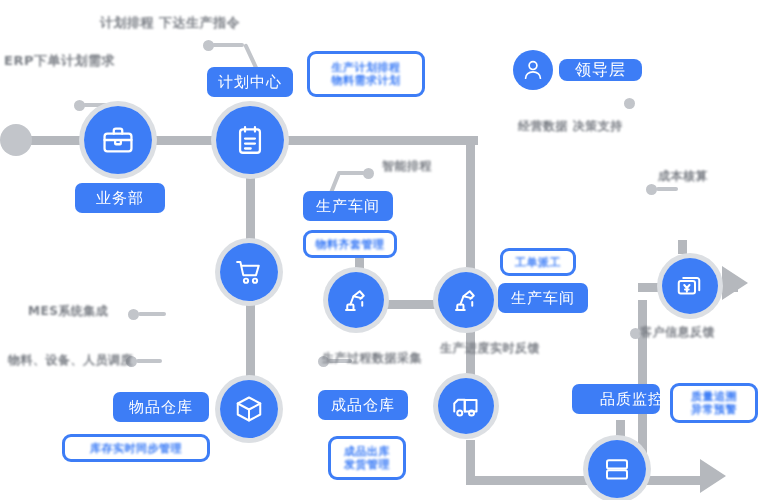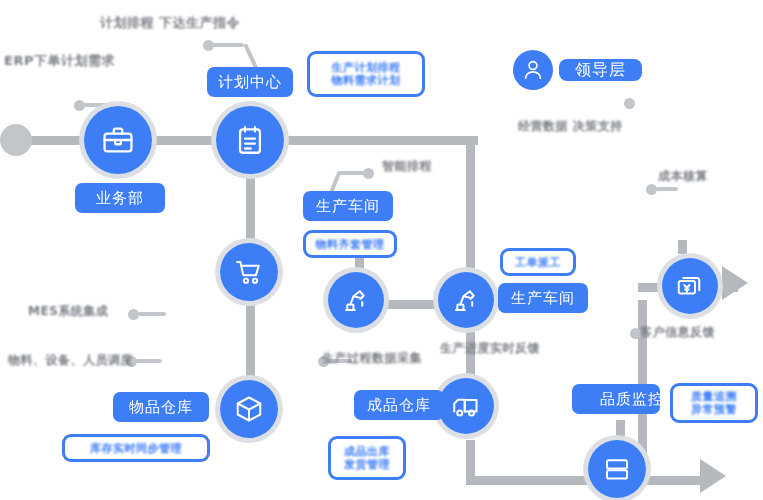--- a/index.html
+++ b/index.html
@@ -257,21 +257,21 @@
 
   <div class="pill" style="left:207px;top:67px;width:86px;">计划中心</div>
 
 
   <div class="pill" style="left:113px;top:392px;width:96px;">物品仓库</div>
 
   <div class="pill" style="left:303px;top:191px;width:90px;">生产车间</div>
 
   <div class="pill" style="left:498px;top:283px;width:90px;">生产车间</div>
 
-  <div class="pill" style="left:318px;top:390px;width:90px;margin-left:36px;">成品仓库</div>
+  <div class="pill" style="left:318px;top:390px;width:90px;">成品仓库</div>
 
 
   <div class="pill" style="left:572px;top:384px;width:88px;padding-left:44px;">品质监控</div>
 
   <div class="otag" style="left:307px;top:51px;width:118px;height:46px;">
     <span class="ln">生产计划排程</span>
     <span class="ln">物料需求计划</span>
   </div>
 
   <div class="otag" style="left:303px;top:230px;width:94px;height:28px;">

